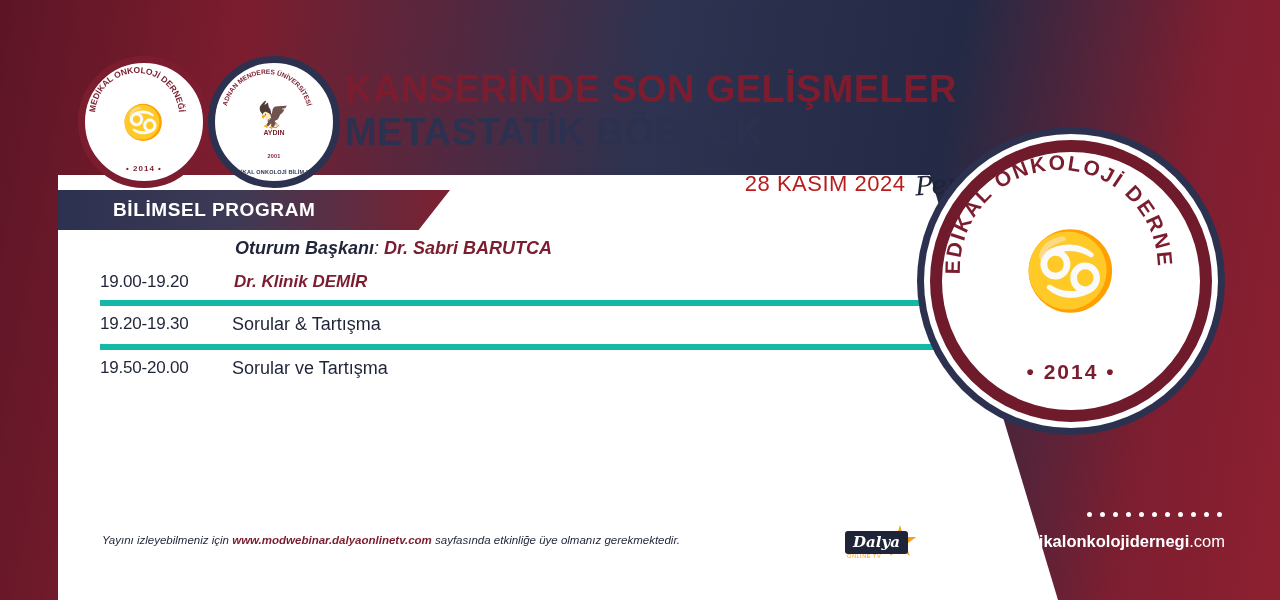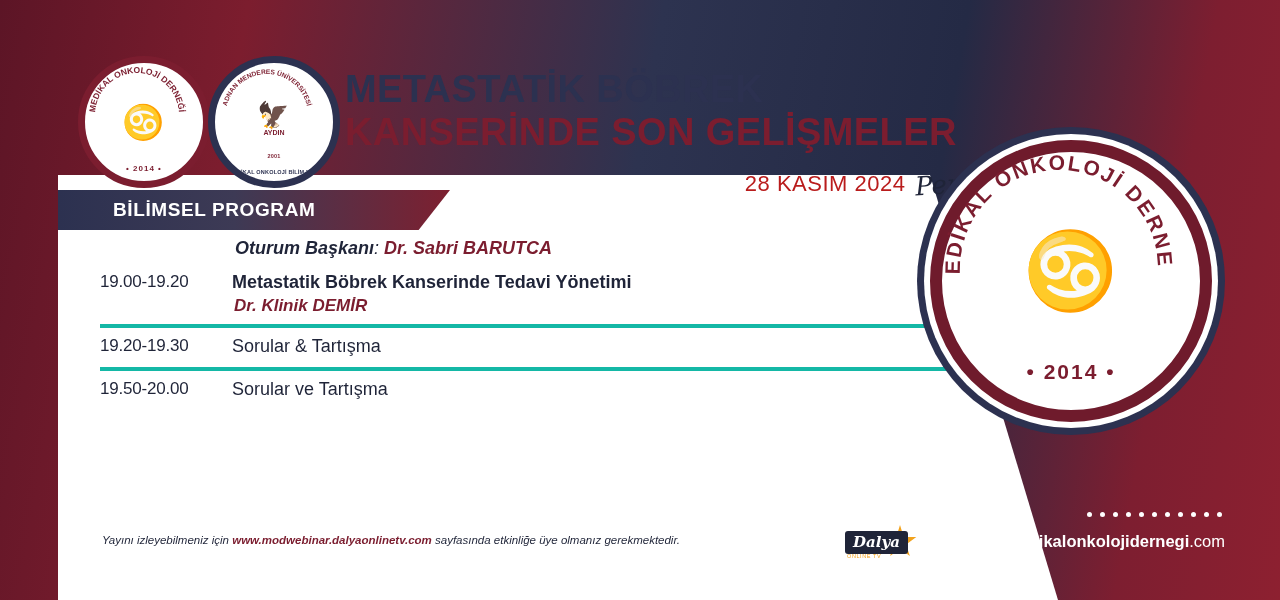--- a/index.html
+++ b/index.html
@@ -204,21 +204,21 @@
   .program {
     position: absolute;
     left: 100px;
     top: 264px;
     width: 855px;
   }
   .row {
     display: flex;
     align-items: flex-start;
     padding: 6px 0 8px 0;
-    border-bottom: 4px solid #14b8a6;
+    border-bottom: 6px solid #14b8a6;
   }
   .row:last-child { border-bottom: none; }
   .row.no-line { border-bottom: none; }
   .time {
     width: 132px;
     flex: 0 0 132px;
     font-size: 17px;
     color: #1f2438;
     padding-top: 2px;
     letter-spacing: -0.2px;
@@ -351,40 +351,39 @@
         <textPath href="#ringTop2" startOffset="50%" text-anchor="middle">ADNAN MENDERES ÜNİVERSİTESİ</textPath>
       </text>
     </svg>
     <div class="adu-emblem">🦅</div>
     <div class="adu-year">AYDIN</div>
     <div class="adu-sub" style="bottom:22px;color:#7b1d2f;">2001</div>
     <div class="adu-sub">MEDİKAL ONKOLOJİ BİLİM DALI</div>
   </div>
 
   <div class="title-block">
+    <div class="title-line second">KANSERİNDE SON GELİŞMELER</div>
     <div class="title-line">METASTATİK BÖBREK</div>
-    <div class="title-line second">KANSERİNDE SON GELİŞMELER</div>
     <div class="date-row">
       <span class="date-text">28 KASIM 2024</span><span class="day-script">Perşembe</span>
     </div>
   </div>
 
   <div class="ribbon">
     <span>BİLİMSEL PROGRAM</span>
   </div>
 
   <div class="chair">
     <span class="chair-label">Oturum Başkanı</span><span>: </span><span class="chair-name">Dr. Sabri BARUTCA</span>
   </div>
 
   <div class="program">
     <div class="row">
       <div class="time">19.00-19.20</div>
       <div class="content">
-        <div class="topic-bold">Metastatik Böbrek Kanserinde Tedavi Yönetimi</div>
         <div class="speaker">Dr. Klinik DEMİR</div>
       </div>
     </div>
 
     <div class="row">
       <div class="time">19.20-19.30</div>
       <div class="content">
         <div class="topic-plain">Sorular &amp; Tartışma</div>
       </div>
     </div>

